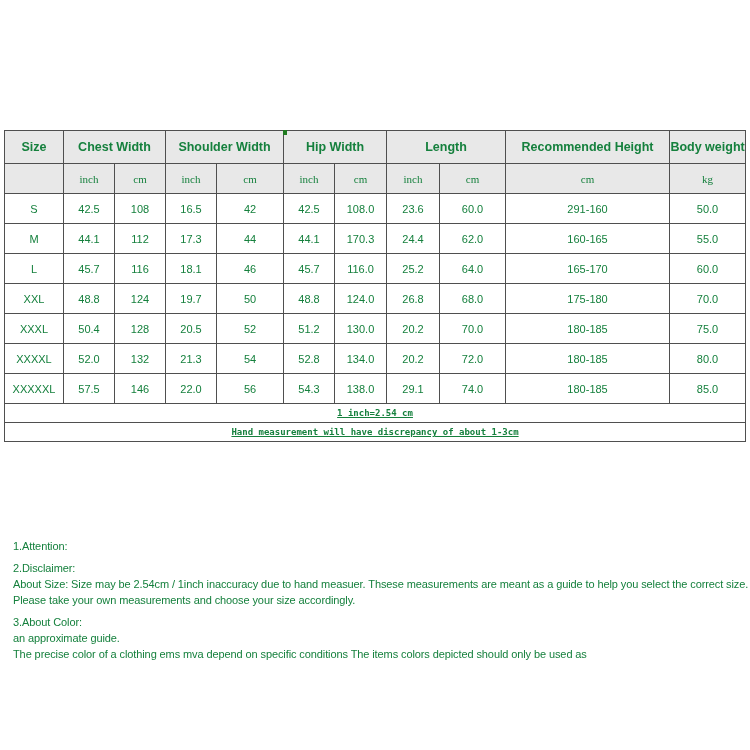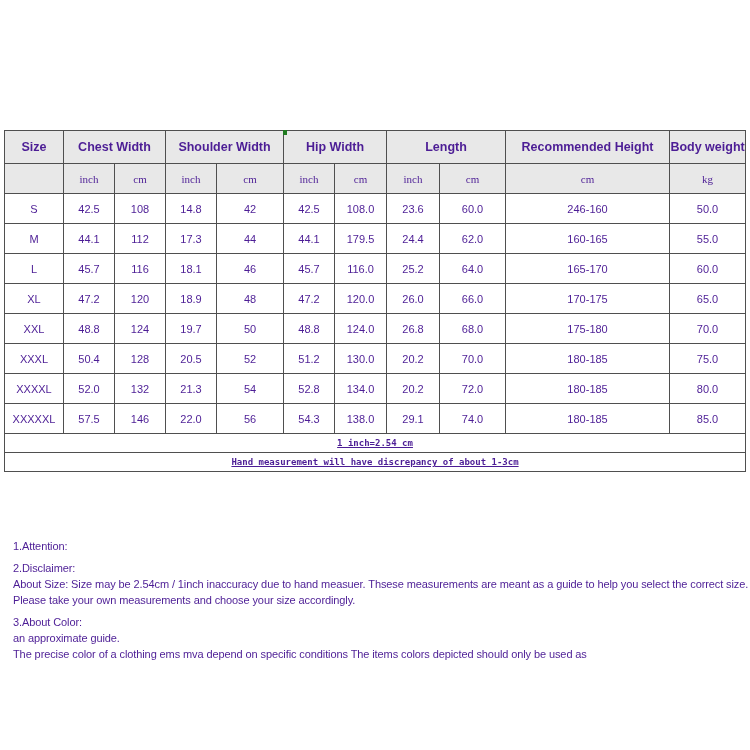--- a/index.html
+++ b/index.html
@@ -1,17 +1,17 @@
 <!DOCTYPE html>
 <html style="--header-bg: #e8e8e8; --marker-green: #1f7a1f;"><head>
 <meta charset="utf-8">
 <style>
   html,body{margin:0;padding:0;background:#ffffff;}
   .page{position:relative;width:750px;height:750px;background:#fff;overflow:hidden;
-        font-family:"Liberation Sans", sans-serif;color:#4c1d95;}
+        font-family:"Liberation Sans", sans-serif;color:#15803d;}
   .size-table{position:absolute;left:4px;top:130px;width:741px;
         border-collapse:collapse;table-layout:fixed;}
   .size-table td,.size-table th{border:1px solid #4f4f4f;text-align:center;
         vertical-align:middle;padding:0;overflow:hidden;}
   .size-table th{background:var(--header-bg,#e8e8e8);}
   .group-hdr{font-size:12.5px;font-weight:bold;height:32px;}
   .unit-hdr{font-size:11px;font-weight:normal;height:29px;font-family:Liberation Serif, serif;}
   .data-row td{font-size:11px;height:29px;background:#fff;}
   .footnote-row td{font-family:"DejaVu Sans Mono", monospace;font-weight:bold;
         font-size:9px;height:18px;background:#fff;text-decoration:underline;}
@@ -65,67 +65,54 @@
           <th class="unit-hdr">cm</th>
           <th class="unit-hdr">cm</th>
           <th class="unit-hdr">kg</th>
         </tr>
       </thead>
     <tbody>
         <tr class="data-row">
           <td>S</td>
           <td>42.5</td>
           <td>108</td>
-          <td>14.8</td>
+          <td>16.5</td>
           <td>42</td>
           <td>42.5</td>
           <td>108.0</td>
           <td>23.6</td>
           <td>60.0</td>
-          <td>246-160</td>
+          <td>291-160</td>
           <td>50.0</td>
         </tr>
         <tr class="data-row">
           <td>M</td>
           <td>44.1</td>
           <td>112</td>
           <td>17.3</td>
           <td>44</td>
           <td>44.1</td>
-          <td>179.5</td>
+          <td>170.3</td>
           <td>24.4</td>
           <td>62.0</td>
           <td>160-165</td>
           <td>55.0</td>
         </tr>
         <tr class="data-row">
           <td>L</td>
           <td>45.7</td>
           <td>116</td>
           <td>18.1</td>
           <td>46</td>
           <td>45.7</td>
           <td>116.0</td>
           <td>25.2</td>
           <td>64.0</td>
           <td>165-170</td>
           <td>60.0</td>
-        </tr>
-        <tr class="data-row">
-          <td>XL</td>
-          <td>47.2</td>
-          <td>120</td>
-          <td>18.9</td>
-          <td>48</td>
-          <td>47.2</td>
-          <td>120.0</td>
-          <td>26.0</td>
-          <td>66.0</td>
-          <td>170-175</td>
-          <td>65.0</td>
         </tr>
         <tr class="data-row">
           <td>XXL</td>
           <td>48.8</td>
           <td>124</td>
           <td>19.7</td>
           <td>50</td>
           <td>48.8</td>
           <td>124.0</td>
           <td>26.8</td>

